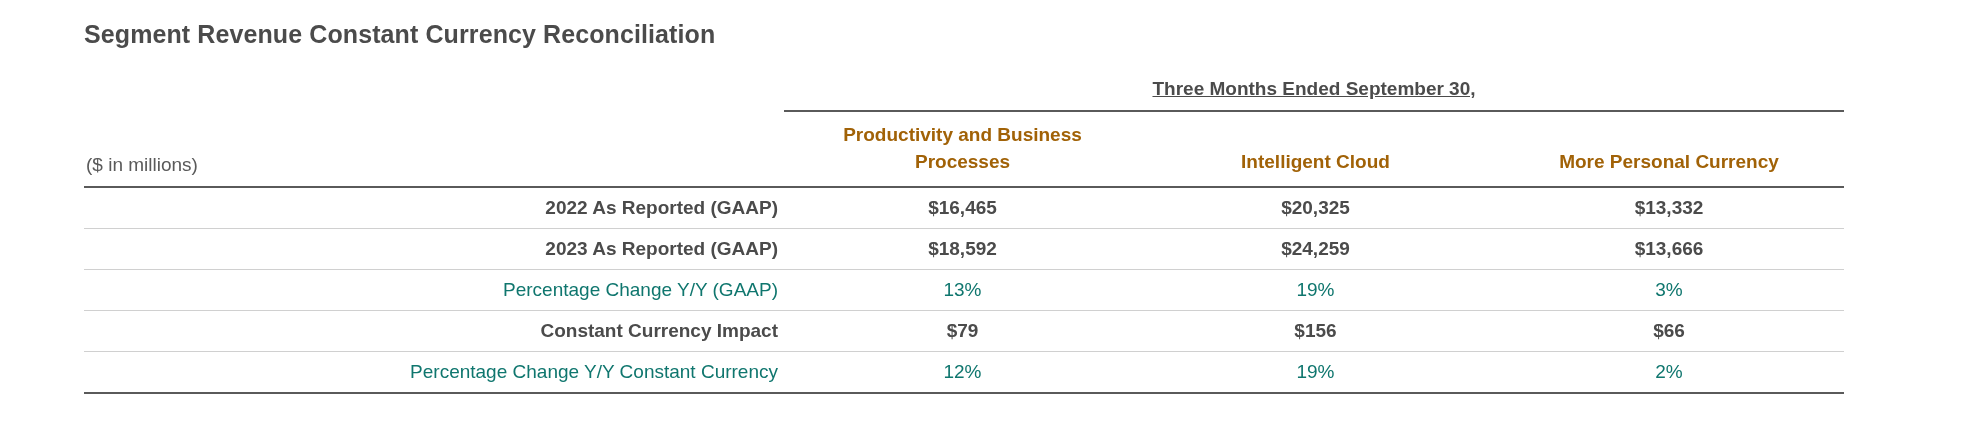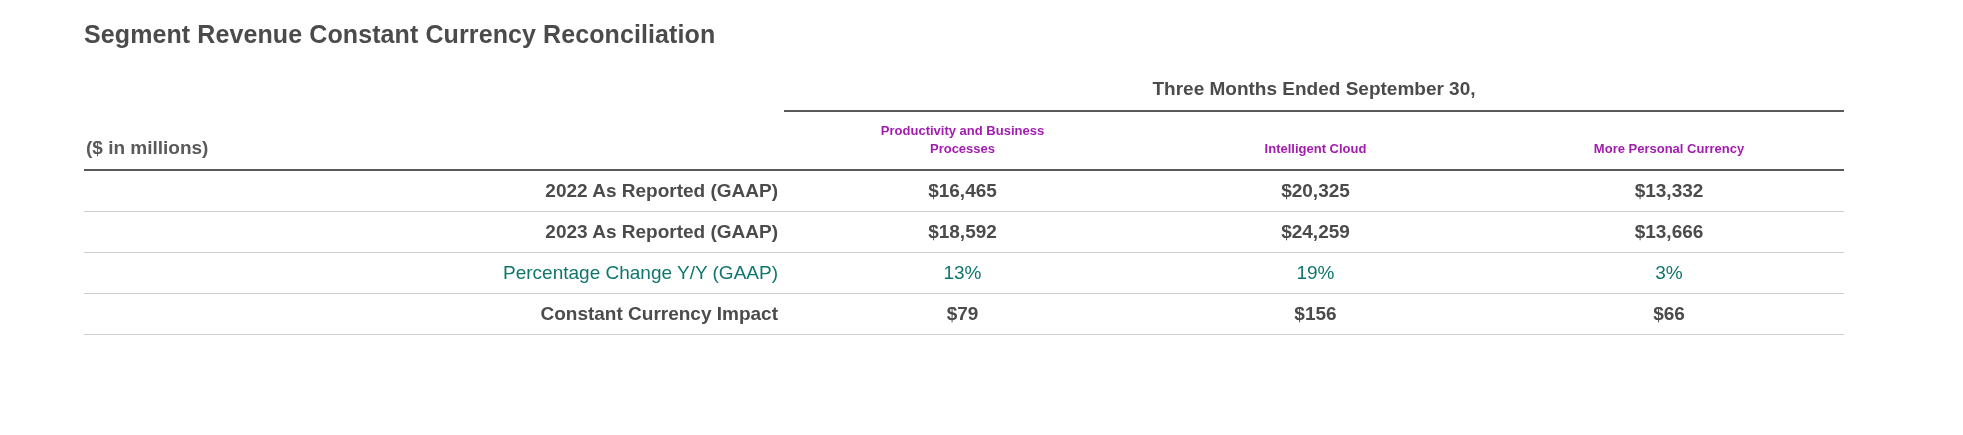--- a/index.html
+++ b/index.html
@@ -49,39 +49,40 @@
 
   
   .hdr-span-cell {
     text-align: center;
     font-size: 19px;
     font-weight: bold;
     color: #4b4b4b;
     padding: 0 0 10px 0;
     vertical-align: bottom;
     border-bottom: 2px solid #5a5a5a;
+    text-decoration: underline;
   }
   .hdr-blank {
     border-bottom: none;
   }
   .col-hdr {
-    font-size: 13px;
+    font-size: 19px;
     font-weight: bold;
-    color: #a21caf;
+    color: #a16207;
     text-align: right;
     vertical-align: bottom;
     padding: 10px 2px 10px 6px;
     line-height: 1.42;
     border-bottom: 2px solid #5a5a5a;
   }
   .col-hdr .ln1 { display: block; text-align: center; }
   .col-hdr .ln2 { display: block; text-align: center; }
   .units-cell {
     font-size: 19px;
-    font-weight: bold;
+    font-weight: normal;
     color: #5a5a5a;
     text-align: left;
     vertical-align: bottom;
     padding: 10px 6px 10px 2px;
     border-bottom: 2px solid #5a5a5a;
   }
   
   td.rlabel {
     font-size: 19px;
     text-align: right;
@@ -152,17 +153,23 @@
           <td class="rval">13%</td>
           <td class="rval">19%</td>
           <td class="rval">3%</td>
         </tr>
         <tr class="bold">
           <td class="rlabel">Constant Currency Impact</td>
           <td class="rval">$79</td>
           <td class="rval">$156</td>
           <td class="rval">$66</td>
         </tr>
+        <tr class="normal last">
+          <td class="rlabel">Percentage Change Y/Y Constant Currency</td>
+          <td class="rval">12%</td>
+          <td class="rval">19%</td>
+          <td class="rval">2%</td>
+        </tr>
       </tbody>
     </table>
   </div>
 
 </div>
 
 </body></html>

